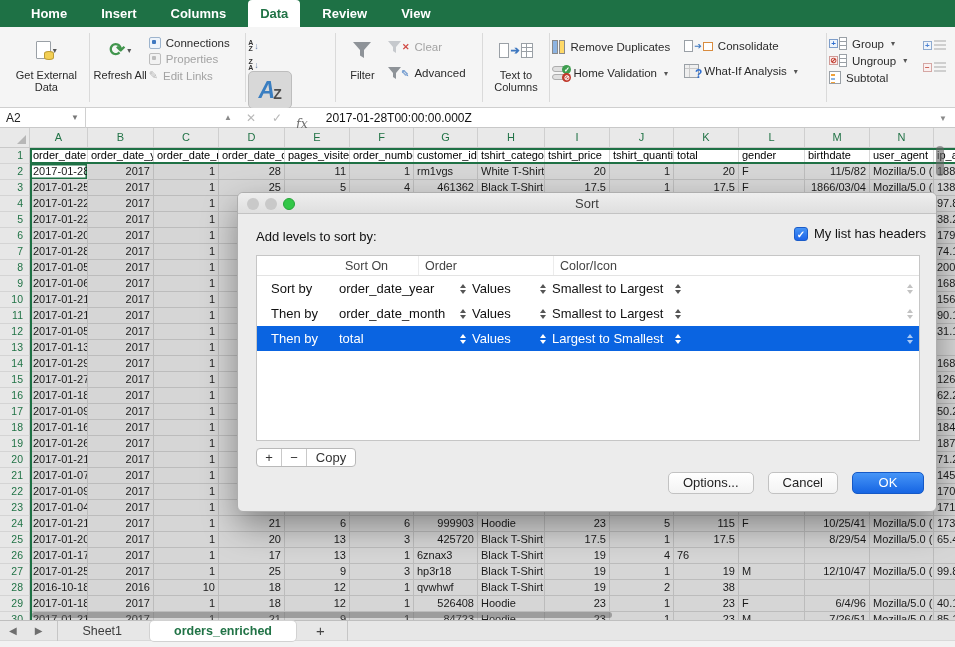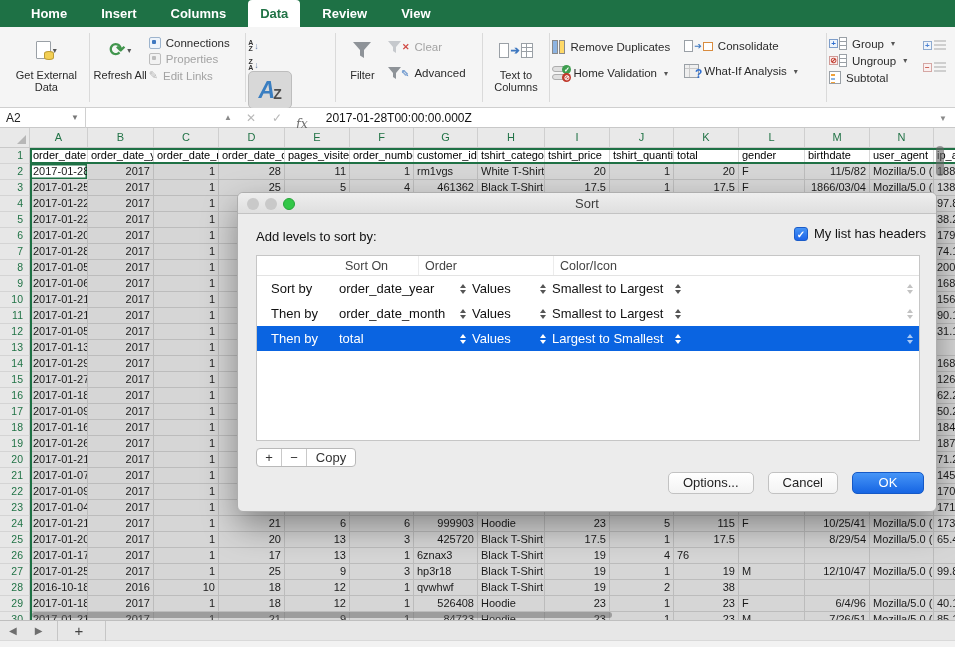--- a/index.html
+++ b/index.html
@@ -1059,18 +1059,22 @@
       <button class="mbtn">Options...</button>
       <button class="mbtn">Cancel</button>
       <button class="mbtn primary">OK</button>
     </div>
   </div>
 
   <div class="tabstrip">
     <span class="nav">◀</span>
     <span class="nav">▶</span>
     <span class="strip-sep"></span>
+    <span id="sheettabs" style="display:flex; align-items:center;">
+        <span class="stab">Sheet1</span>
+        <span class="stab active">orders_enriched</span>
+      </span>
     <span class="addsheet">+</span>
     <span class="strip-sep"></span>
   </div>
   <div class="bottomstrip"></div>
 
 </div>
 
 </body></html>

